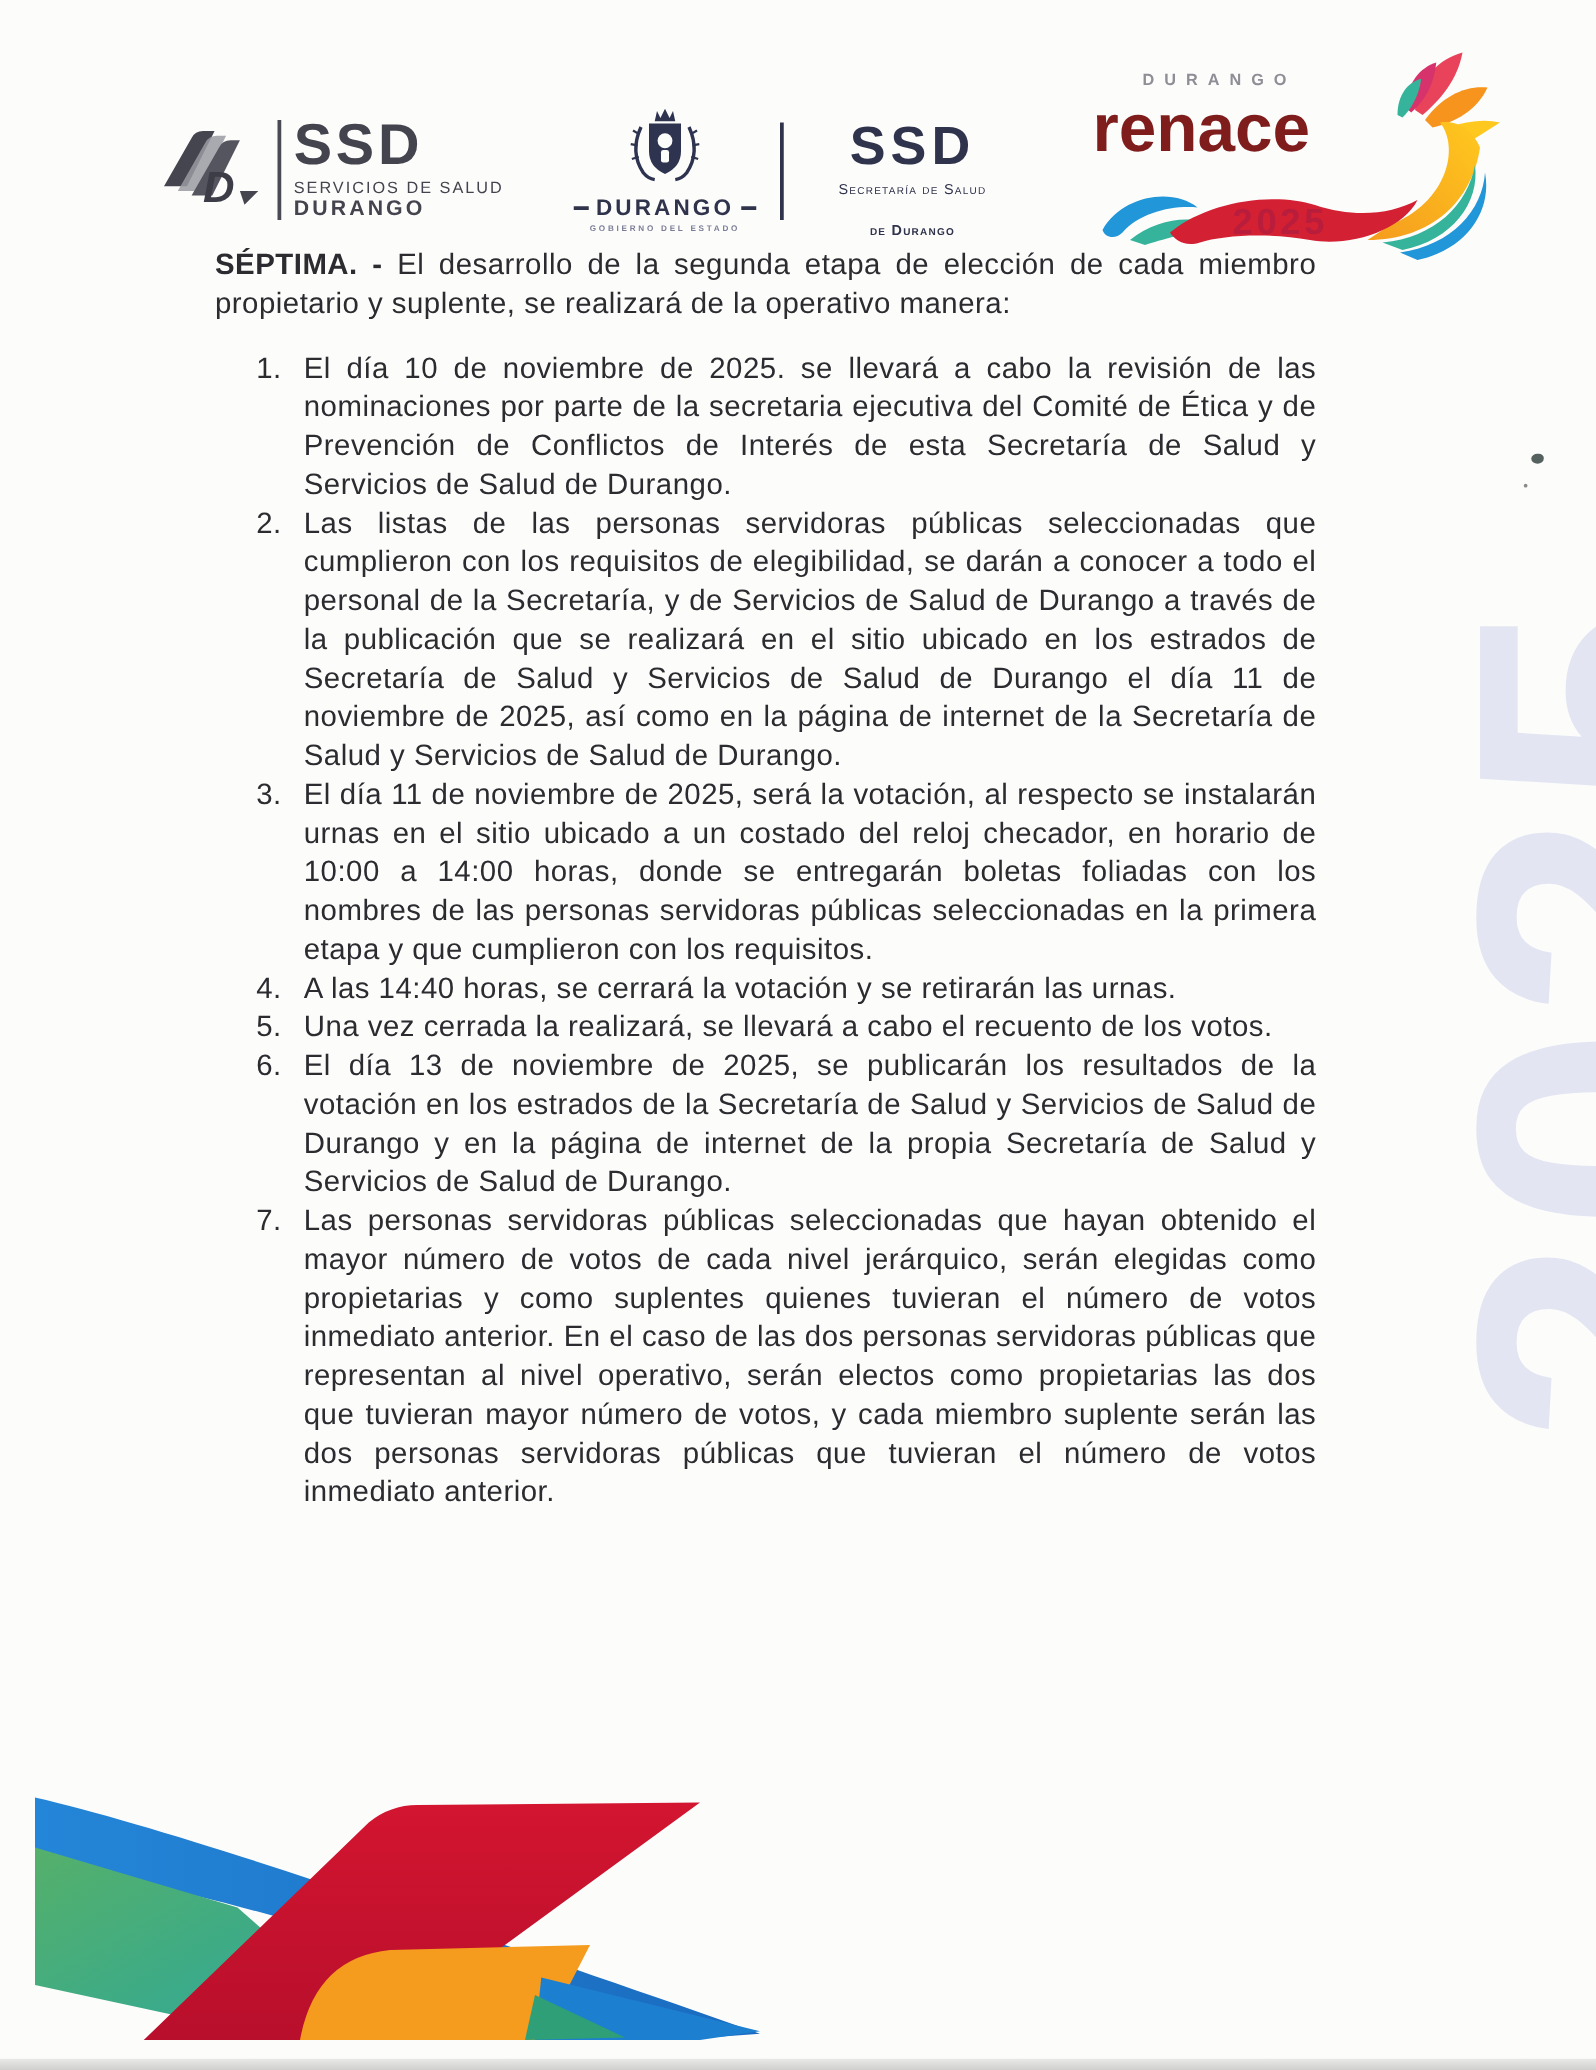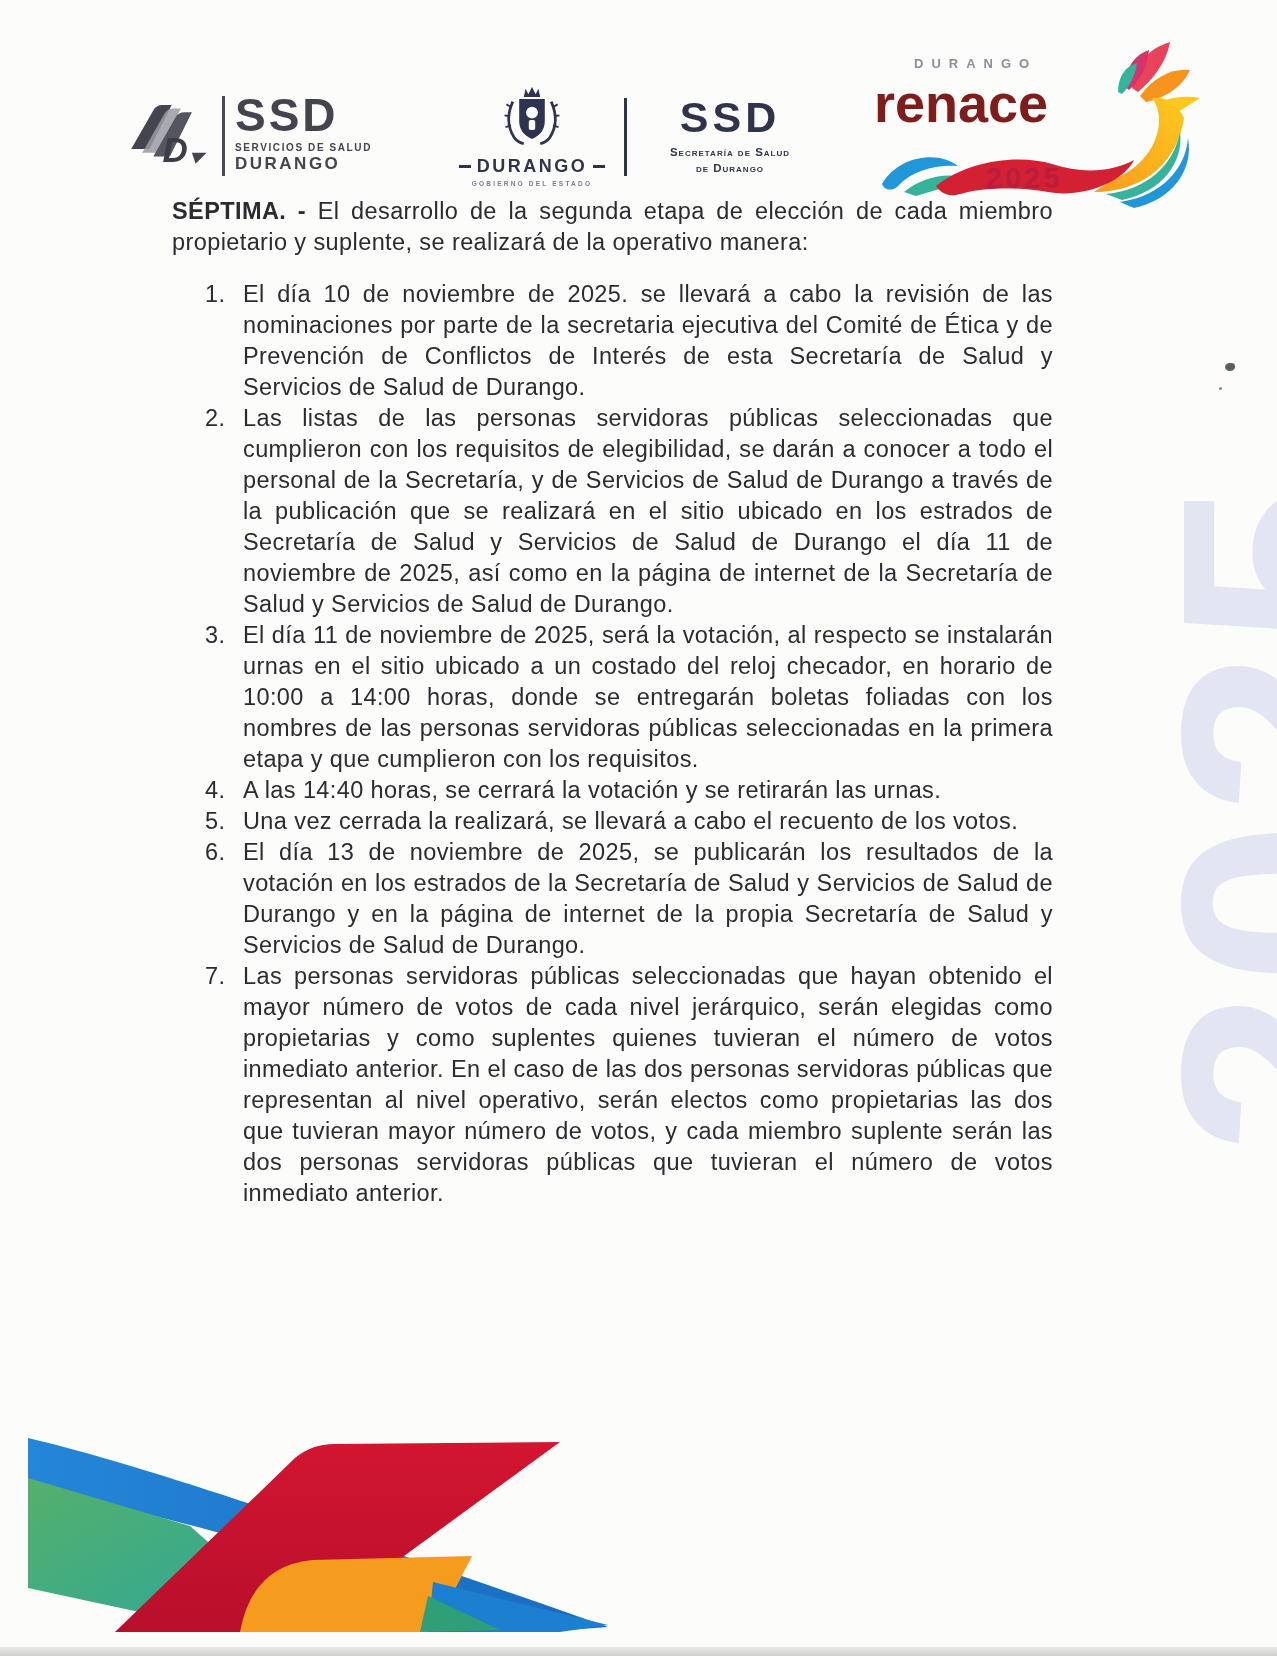--- a/index.html
+++ b/index.html
@@ -7,35 +7,35 @@
     position:relative;width:1277px;height:1656px;margin:0 auto;
     background:var(--page_bg,#fcfcfb);overflow:hidden;
     font-family:"Liberation Sans", sans-serif;color:var(--ink,#2b2b30);
   }
   
   .logo1{position:absolute;left:122px;top:92px;display:flex;align-items:flex-start;}
   .logo1 .emblem{width:92px;height:92px;}
   .logo1 .vdiv{width:3px;height:80px;background:#4a4a54;margin:4px 10px 0 8px;}
   .logo1 .txt{line-height:1;color:#44444e;}
   .logo1 .acr{font-size:46px;font-weight:bold;letter-spacing:3px;}
-  .logo1 .l1{font-size:10px;font-weight:bold;letter-spacing:1.6px;margin-top:5px;}
+  .logo1 .l1{font-size:13px;font-weight:normal;letter-spacing:1.6px;margin-top:5px;}
   .logo1 .l2{font-size:17px;font-weight:bold;letter-spacing:2.5px;margin-top:2px;}
 
   .logo2{position:absolute;left:452px;top:84px;width:160px;text-align:center;color:#30334c;}
   .logo2 .crest{width:64px;height:70px;margin:0 auto;display:block;}
   .logo2 .nm{font-size:18px;font-weight:bold;letter-spacing:2.5px;display:flex;align-items:center;justify-content:center;gap:6px;margin-top:2px;}
   .logo2 .dash{display:inline-block;width:12px;height:3px;background:#30334c;}
   .logo2 .tag{font-size:6.5px;font-weight:bold;letter-spacing:2.2px;color:#7a7d95;margin-top:3px;}
 
   .vdiv2{position:absolute;left:624px;top:98px;width:3px;height:78px;background:#30334c;}
 
   .logo3{position:absolute;left:650px;top:96px;width:160px;text-align:center;color:#30334c;line-height:1;}
   .logo3 .acr{font-size:43px;font-weight:bold;letter-spacing:4px;}
-  .logo3 .l1{font-size:11.5px;font-weight:bold;font-variant:small-caps;letter-spacing:1px;margin-top:8px;}
-  .logo3 .l2{font-size:11.5px;font-weight:bold;font-variant:small-caps;letter-spacing:1px;margin-top:4px;}
+  .logo3 .l1{font-size:11.5px;font-weight:normal;font-variant:small-caps;letter-spacing:1px;margin-top:8px;}
+  .logo3 .l2{font-size:11.5px;font-weight:bold;font-variant:small-caps;letter-spacing:1px;margin-top:21px;}
 
   .renace{position:absolute;left:868px;top:40px;width:340px;height:170px;}
   .renace .region{position:absolute;left:46px;top:16px;font-size:13px;font-weight:600;letter-spacing:8px;color:#8e8e96;}
   .renace .word{position:absolute;left:6px;top:32px;font-size:54px;font-weight:bold;letter-spacing:0px;color:#7f1d1d;}
   .renace .year{position:absolute;left:118px;top:122px;font-size:29px;font-weight:bold;letter-spacing:3px;color:var(--crimson,#b91d3c);}
   .renace svg{position:absolute;}
 
   
   .content{
     position:absolute;left:172px;top:196px;width:881px;z-index:2;

